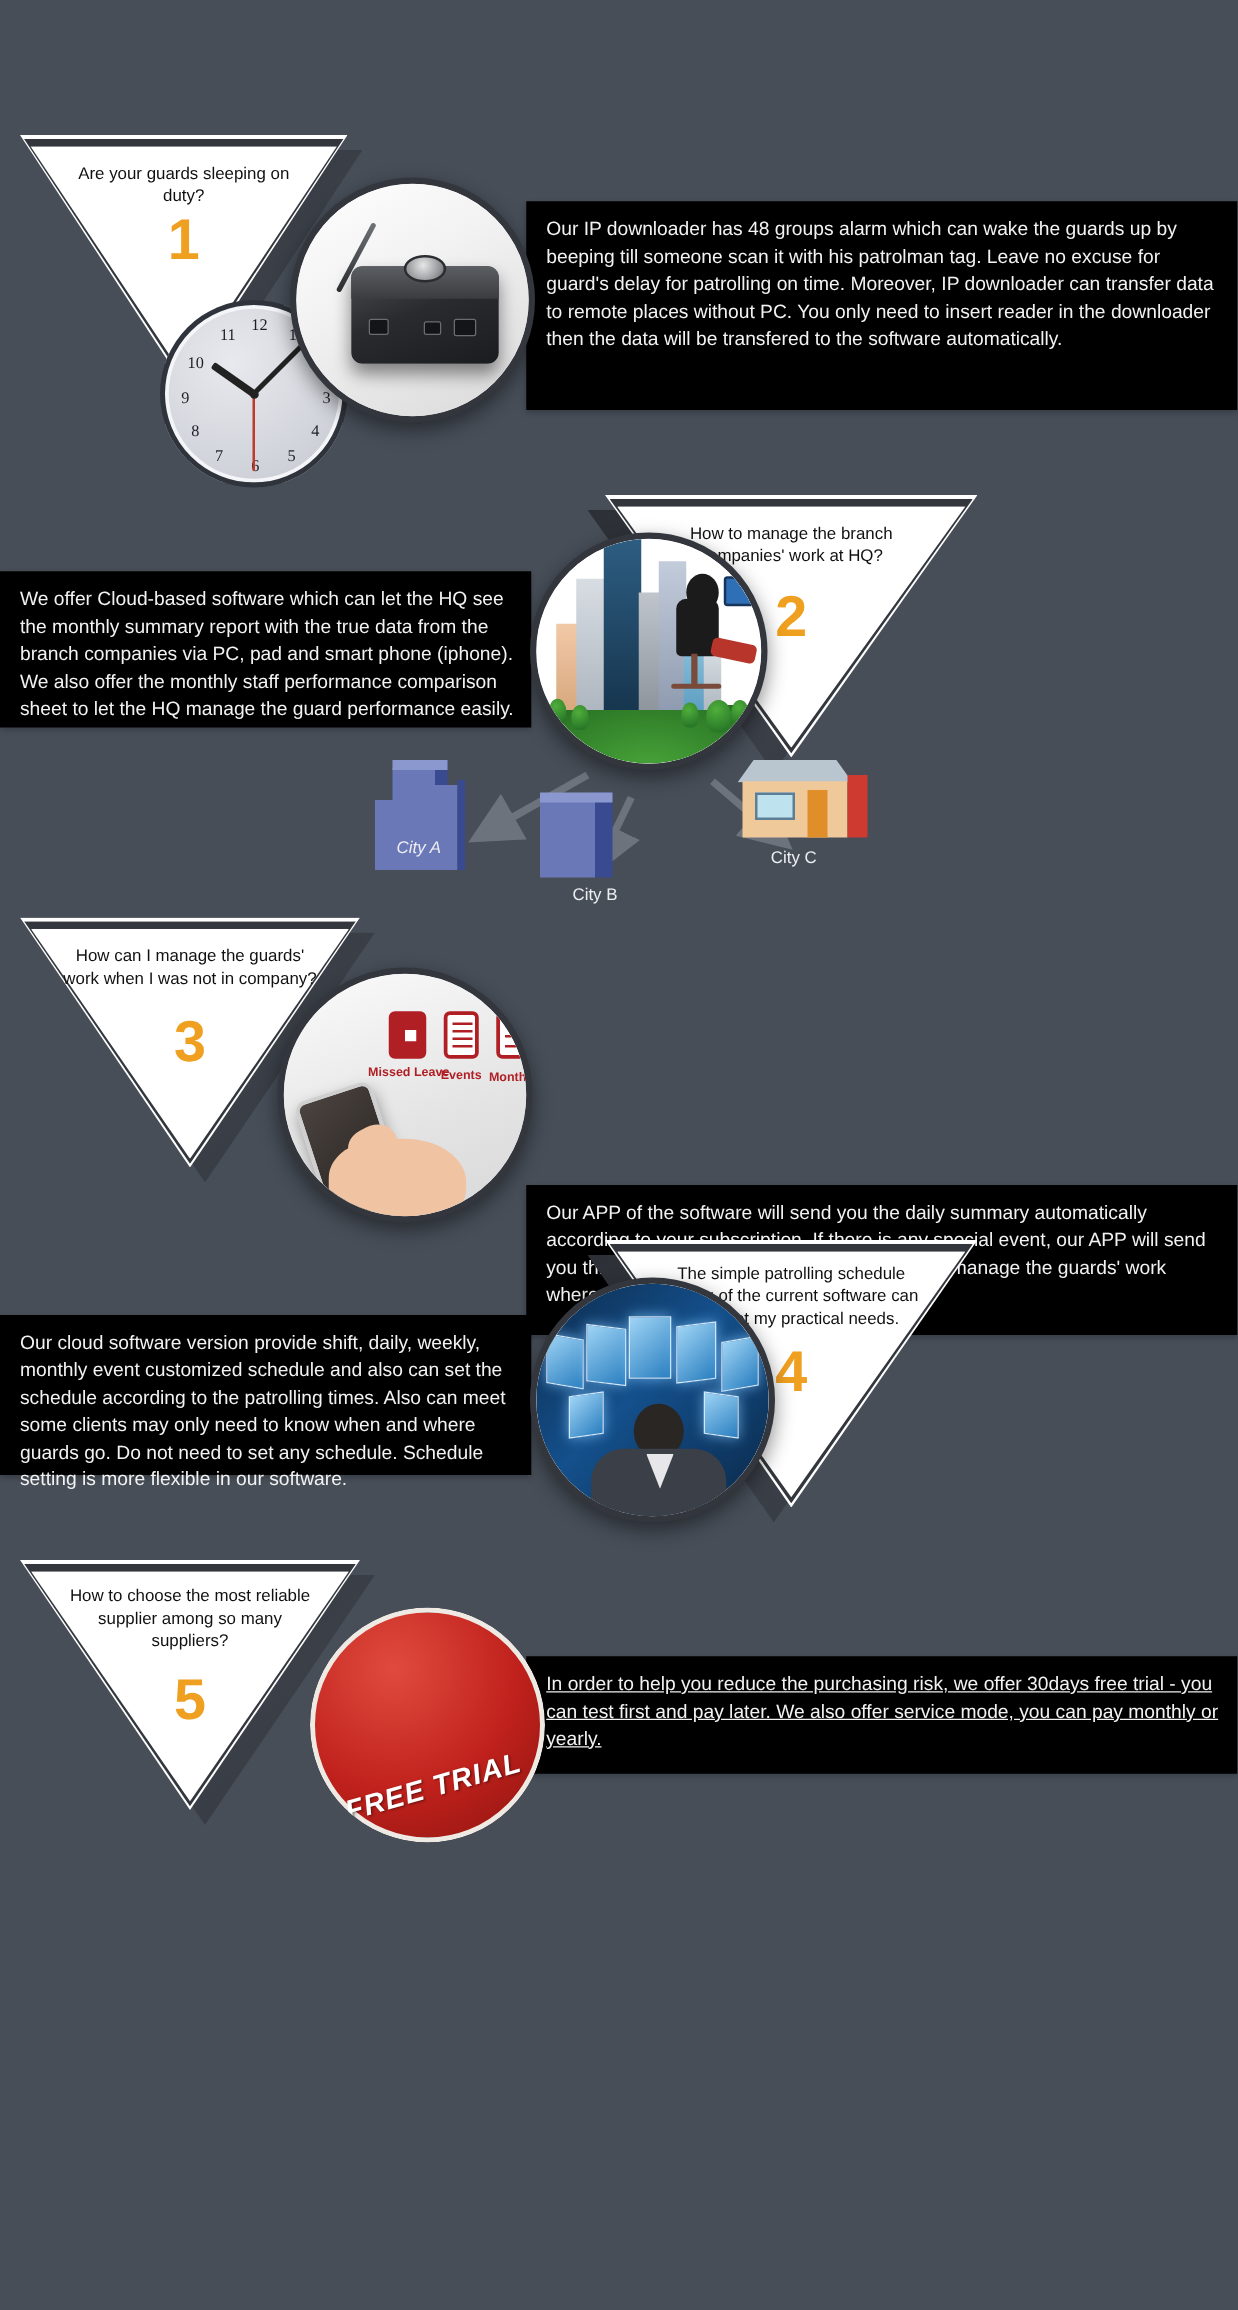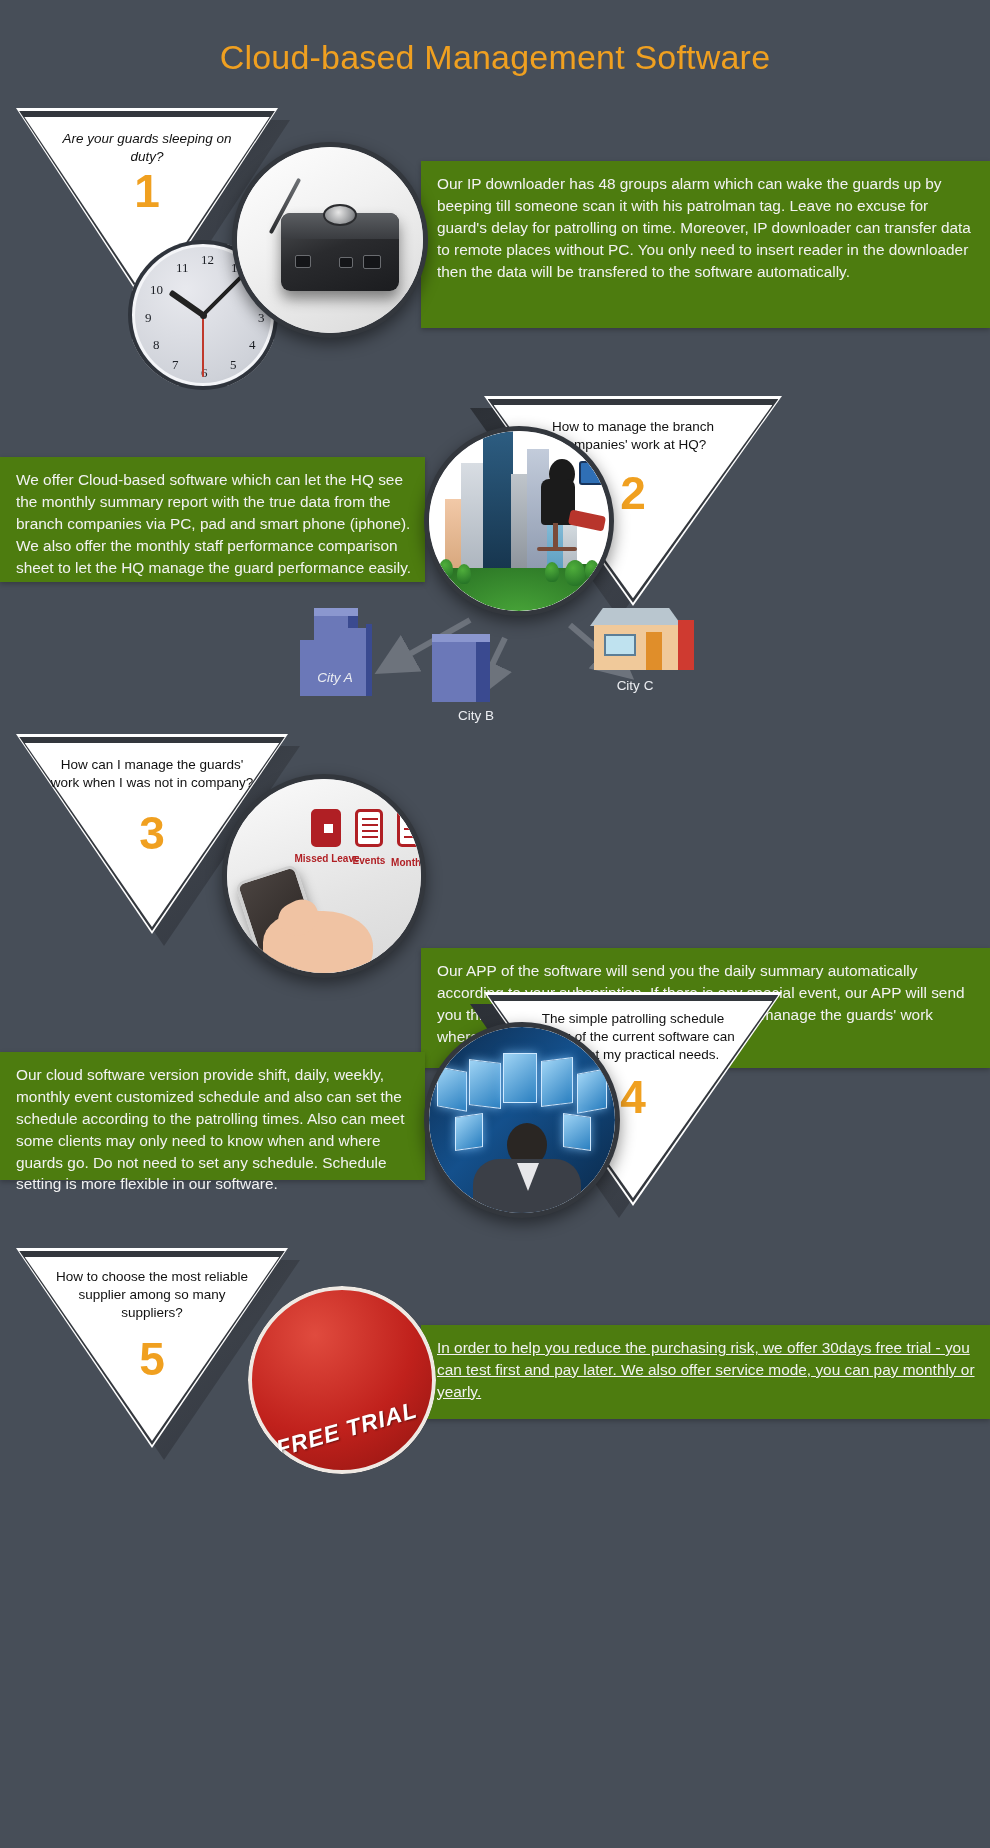--- a/index.html
+++ b/index.html
@@ -58,21 +58,21 @@
     text-align: center;
     color: #f0a020;
     font-size: 46px;
     font-weight: 700;
     z-index: 5;
   }
 
   
   .panel {
     position: absolute;
-    background: #4d7c0f;
+    background: #000000;
     color: #f2f2f2;
     font-size: 15.4px;
     line-height: 1.42;
     padding: 12px 14px 12px 16px;
     box-shadow: 0 2px 5px rgba(0,0,0,.25);
   }
   .panel p { margin: 0; }
 
   
   .circle {
@@ -180,39 +180,38 @@
             text-shadow:2px 2px 3px rgba(0,0,0,.5);letter-spacing:-2px;}
   .badge-days{position:absolute;color:#fff;font-size:17px;font-weight:bold;font-style:italic;}
   .badge-trial{position:absolute;color:#fff;font-size:23px;font-weight:bold;font-style:italic;
                letter-spacing:1px;transform:rotate(-16deg);text-shadow:1px 1px 2px rgba(0,0,0,.45);}
 </style>
 </head>
 <body>
 
 <div class="page">
 
-  <div class="title">Cloud-based Management Software</div>
 
   <svg class="arrow-svg">
     <defs>
       <marker id="ah" markerWidth="7" markerHeight="7" refX="5" refY="3.5" orient="auto">
         <polygon points="0 0, 7 3.5, 0 7" fill="#6d737c"></polygon>
       </marker>
     </defs>
     <line x1="470" y1="620" x2="385" y2="668" stroke="#6d737c" stroke-width="6" marker-end="url(#ah)"></line>
     <line x1="505" y1="638" x2="480" y2="690" stroke="#6d737c" stroke-width="6" marker-end="url(#ah)"></line>
     <line x1="570" y1="625" x2="625" y2="672" stroke="#6d737c" stroke-width="6" marker-end="url(#ah)"></line>
   </svg>
 
   <div class="tri-wrap" style="left:16px; top:108px; width:262px; height:200px;">
     <div class="tri-shadow"></div>
     <div class="tri-outer"></div>
     <div class="tri-dark"></div>
     <div class="tri-inner"></div>
-    <div class="tri-q" style="top:22px;font-style:italic;">Are your guards sleeping on duty?</div>
+    <div class="tri-q" style="top:22px;">Are your guards sleeping on duty?</div>
     <div class="tri-num" style="top:56px;">1</div>
   </div>
 
   <div class="circle" style="left:128px; top:240px; width:150px; height:150px; border:none; background:transparent; box-shadow:none;">
     <div class="clock-face">
       <span class="clk-num" style="left:69px;top:8px;">12</span>
       <span class="clk-num" style="left:99px;top:16px;">1</span>
       <span class="clk-num" style="left:118px;top:38px;">2</span>
       <span class="clk-num" style="left:126px;top:66px;">3</span>
       <span class="clk-num" style="left:117px;top:93px;">4</span>

